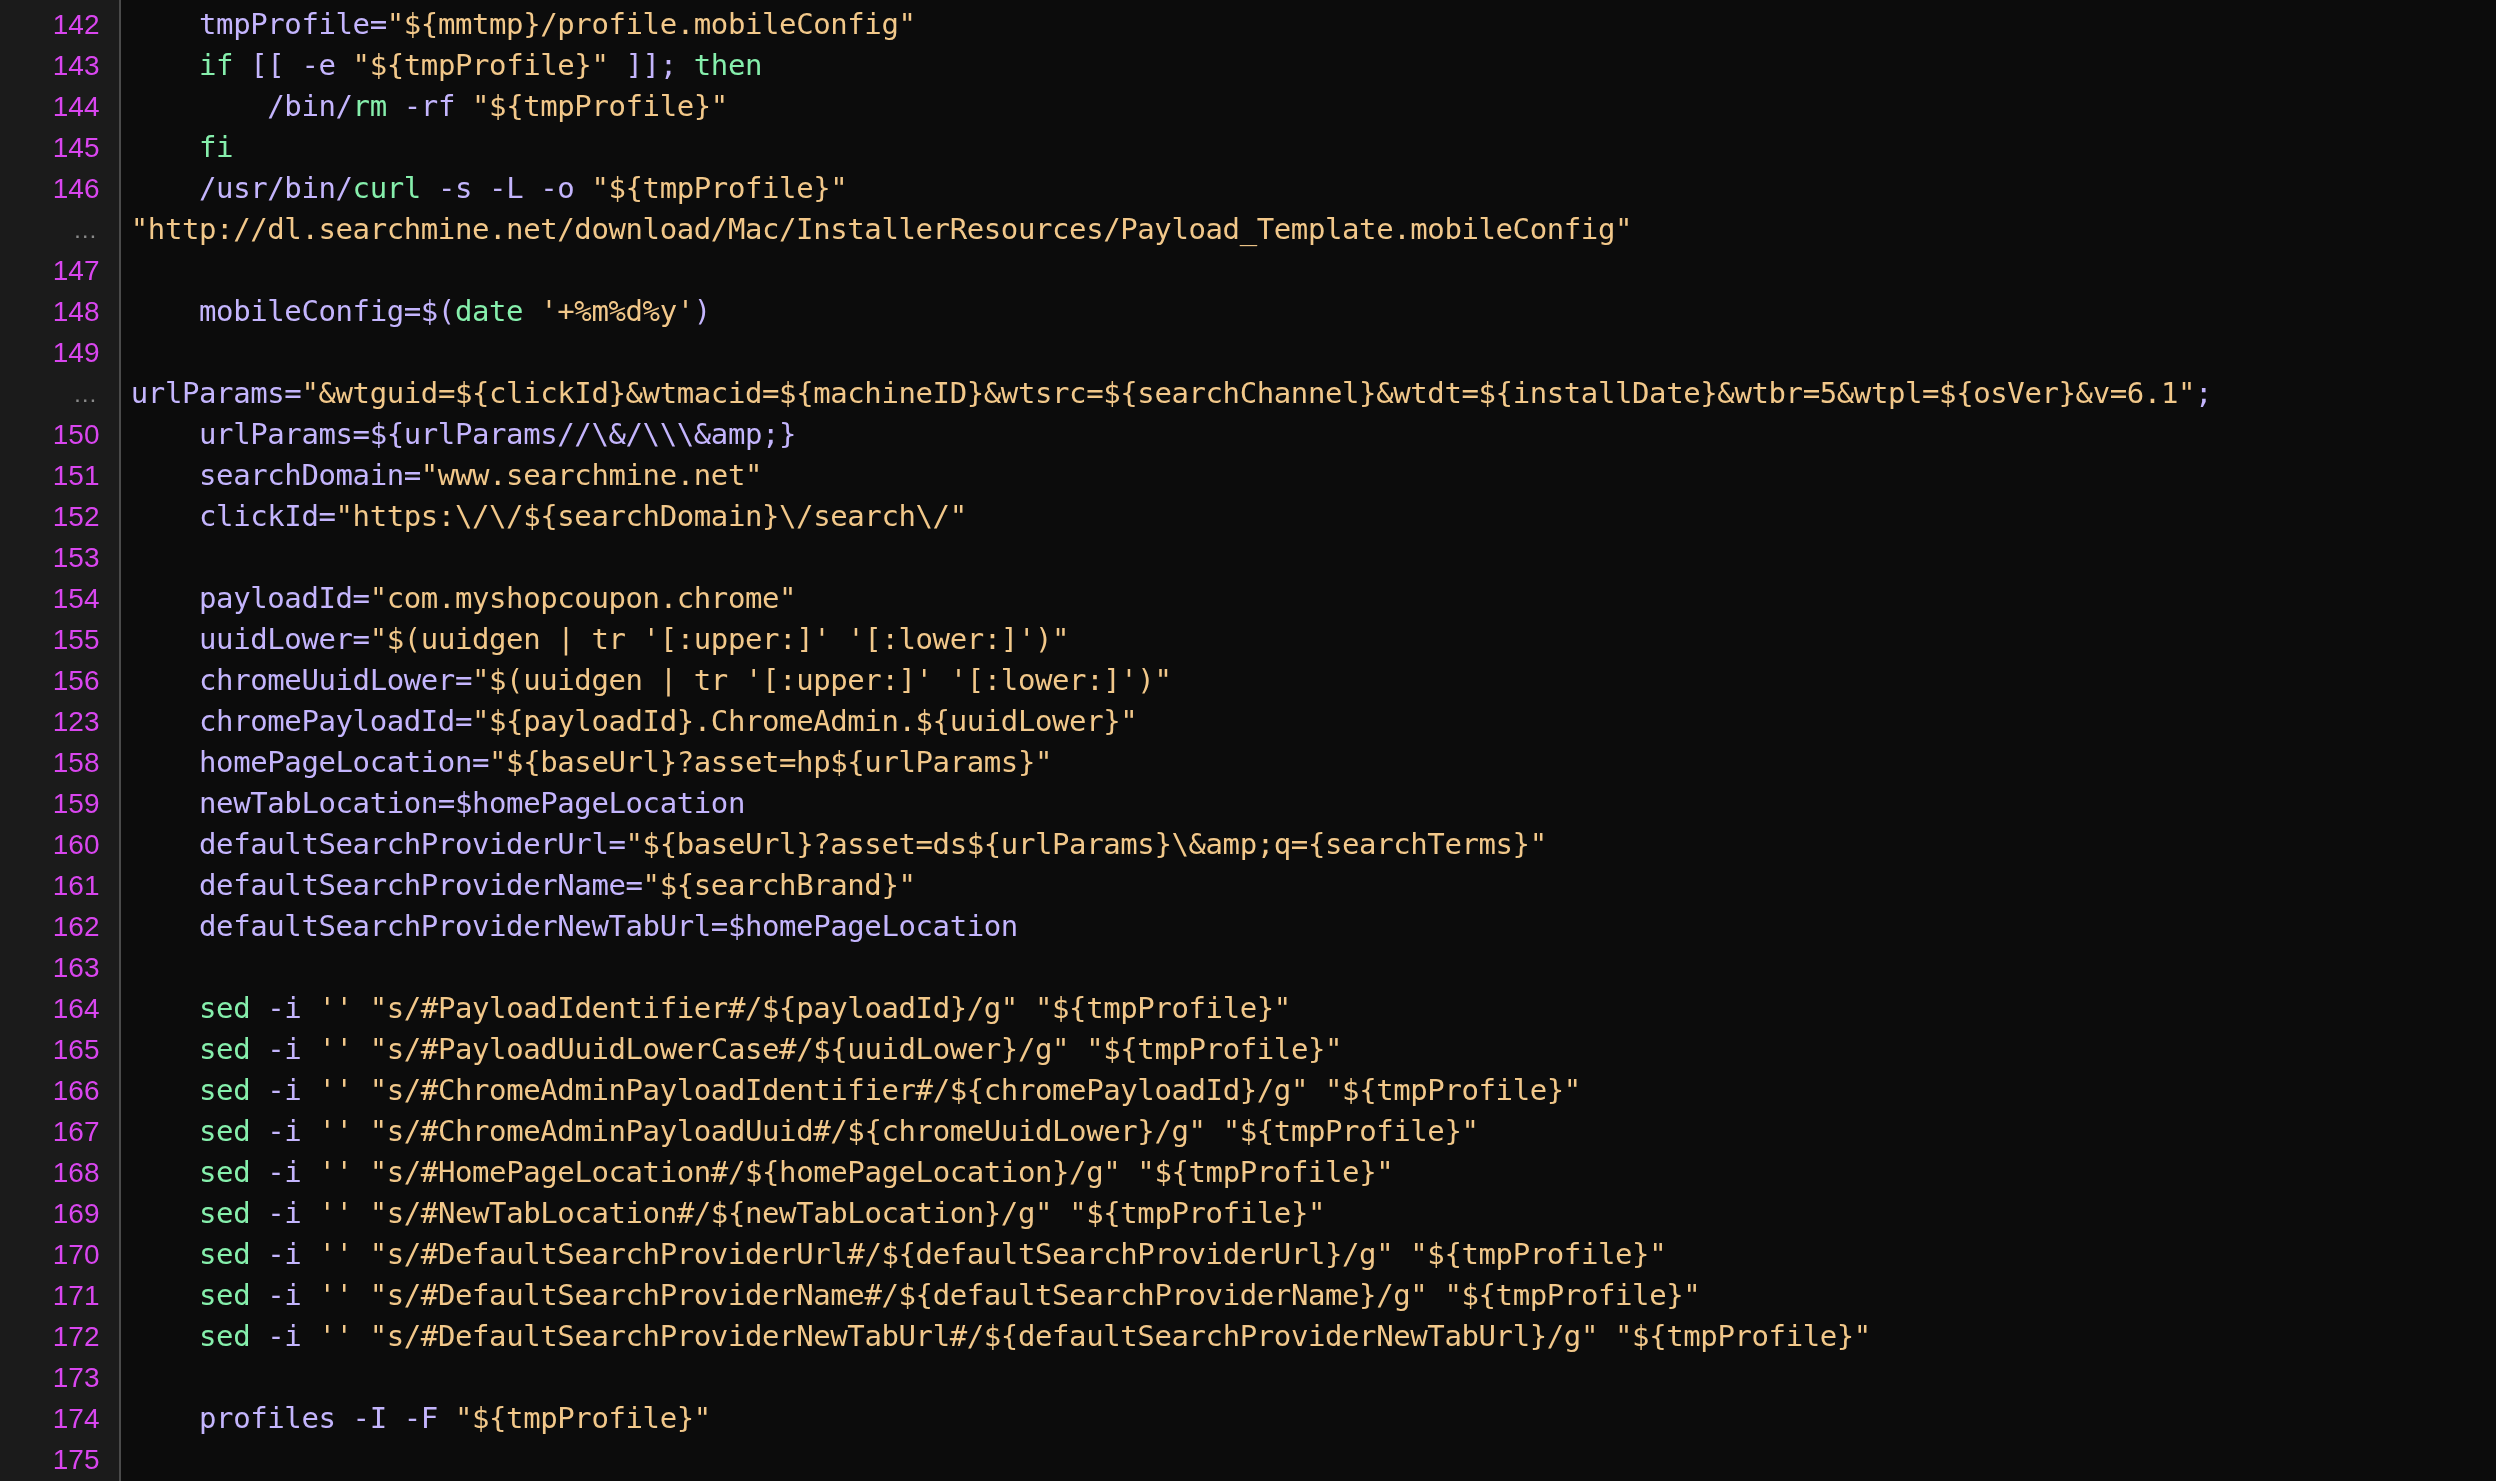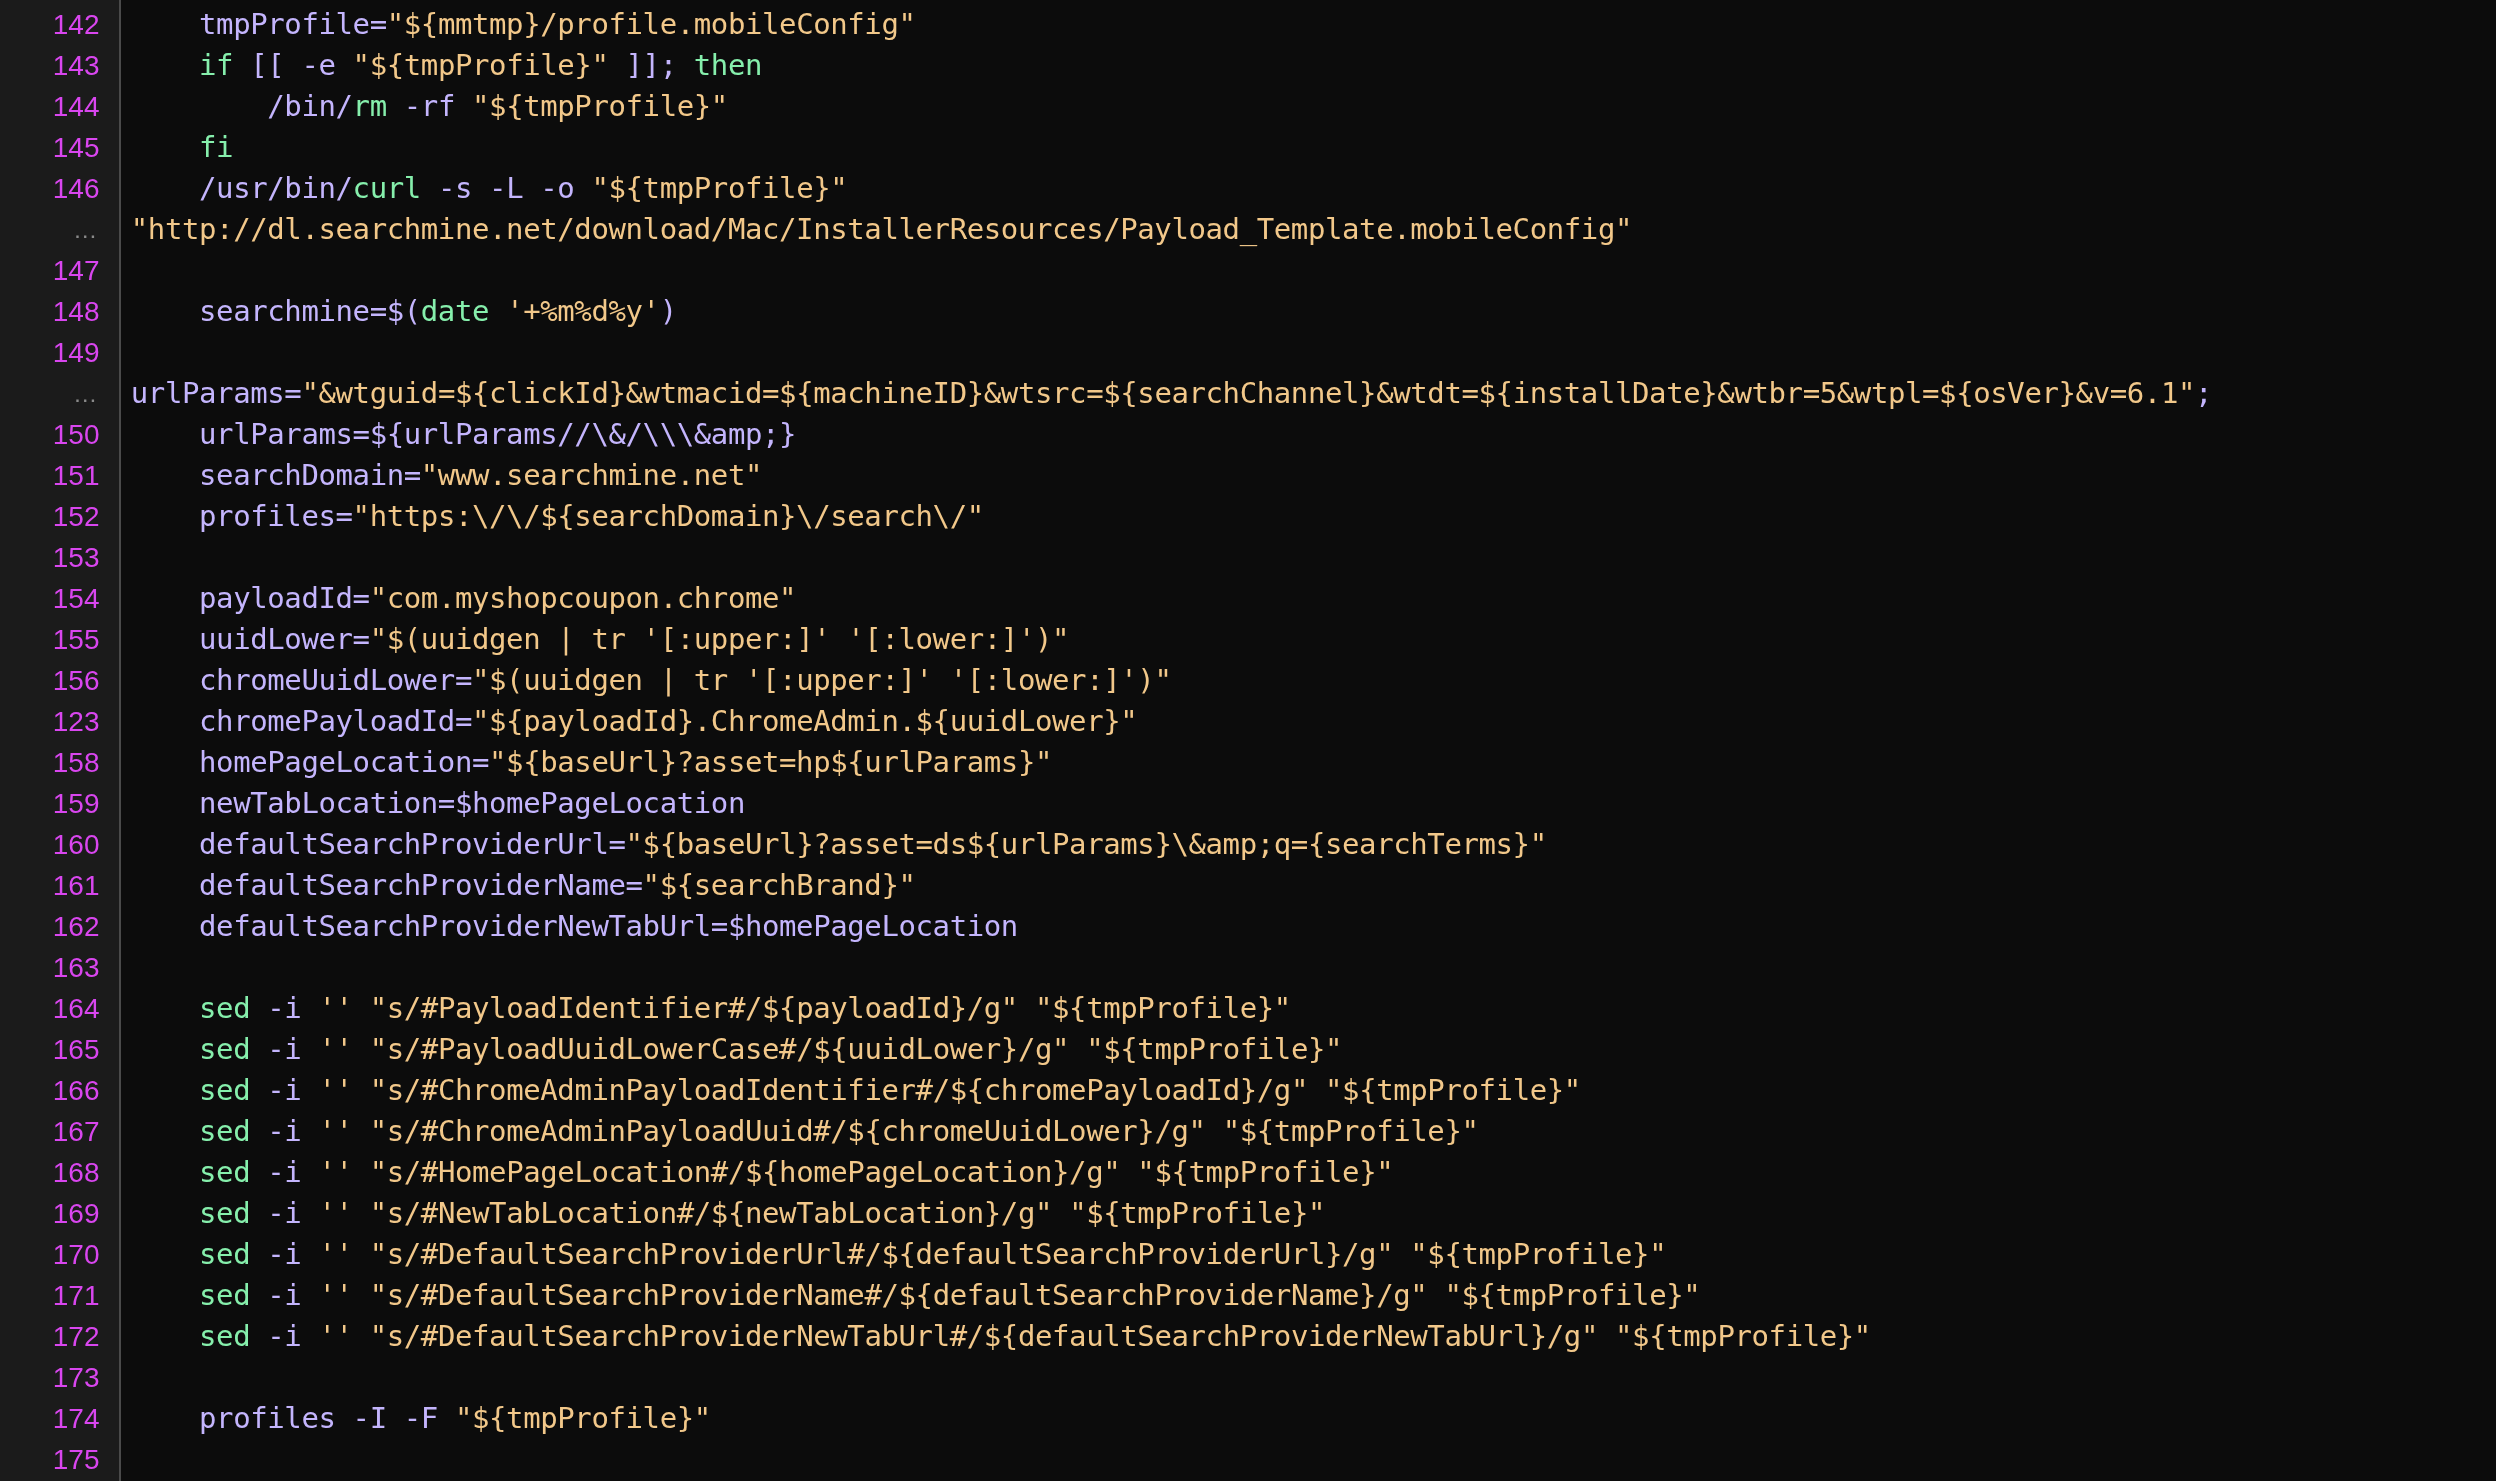--- a/index.html
+++ b/index.html
@@ -122,26 +122,26 @@
     </div>
 
   <div class="code-area" id="code-area">
       <div class="code-row"><span class="tok-plain">    tmpProfile=</span><span class="tok-str">"${mmtmp}/profile.mobileConfig"</span></div>
       <div class="code-row"><span class="tok-plain">    </span><span class="tok-kw">if</span><span class="tok-plain"> [[ -e </span><span class="tok-str">"${tmpProfile}"</span><span class="tok-plain"> ]]; </span><span class="tok-kw">then</span></div>
       <div class="code-row"><span class="tok-plain">        /bin/</span><span class="tok-kw">rm</span><span class="tok-plain"> -rf </span><span class="tok-str">"${tmpProfile}"</span></div>
       <div class="code-row"><span class="tok-plain">    </span><span class="tok-kw">fi</span></div>
       <div class="code-row"><span class="tok-plain">    /usr/bin/</span><span class="tok-kw">curl</span><span class="tok-plain"> -s -L -o </span><span class="tok-str">"${tmpProfile}"</span></div>
       <div class="code-row wrapped"><span class="tok-str">"http://dl.searchmine.net/download/Mac/InstallerResources/Payload_Template.mobileConfig"</span></div>
       <div class="code-row"></div>
-      <div class="code-row"><span class="tok-plain">    searchmine=$(</span><span class="tok-kw">date</span><span class="tok-plain"> </span><span class="tok-str">'+%m%d%y'</span><span class="tok-plain">)</span></div>
+      <div class="code-row"><span class="tok-plain">    mobileConfig=$(</span><span class="tok-kw">date</span><span class="tok-plain"> </span><span class="tok-str">'+%m%d%y'</span><span class="tok-plain">)</span></div>
       <div class="code-row"></div>
       <div class="code-row wrapped"><span class="tok-plain">urlParams=</span><span class="tok-str">"&amp;wtguid=${clickId}&amp;wtmacid=${machineID}&amp;wtsrc=${searchChannel}&amp;wtdt=${installDate}&amp;wtbr=5&amp;wtpl=${osVer}&amp;v=6.1"</span><span class="tok-plain">;</span></div>
       <div class="code-row"><span class="tok-plain">    urlParams=${urlParams//\&amp;/\\\&amp;amp;}</span></div>
       <div class="code-row"><span class="tok-plain">    searchDomain=</span><span class="tok-str">"www.searchmine.net"</span></div>
-      <div class="code-row"><span class="tok-plain">    profiles=</span><span class="tok-str">"https:\/\/${searchDomain}\/search\/"</span></div>
+      <div class="code-row"><span class="tok-plain">    clickId=</span><span class="tok-str">"https:\/\/${searchDomain}\/search\/"</span></div>
       <div class="code-row"></div>
       <div class="code-row"><span class="tok-plain">    payloadId=</span><span class="tok-str">"com.myshopcoupon.chrome"</span></div>
       <div class="code-row"><span class="tok-plain">    uuidLower=</span><span class="tok-str">"$(uuidgen | tr '[:upper:]' '[:lower:]')"</span></div>
       <div class="code-row"><span class="tok-plain">    chromeUuidLower=</span><span class="tok-str">"$(uuidgen | tr '[:upper:]' '[:lower:]')"</span></div>
       <div class="code-row"><span class="tok-plain">    chromePayloadId=</span><span class="tok-str">"${payloadId}.ChromeAdmin.${uuidLower}"</span></div>
       <div class="code-row"><span class="tok-plain">    homePageLocation=</span><span class="tok-str">"${baseUrl}?asset=hp${urlParams}"</span></div>
       <div class="code-row"><span class="tok-plain">    newTabLocation=$homePageLocation</span></div>
       <div class="code-row"><span class="tok-plain">    defaultSearchProviderUrl=</span><span class="tok-str">"${baseUrl}?asset=ds${urlParams}\&amp;amp;q={searchTerms}"</span></div>
       <div class="code-row"><span class="tok-plain">    defaultSearchProviderName=</span><span class="tok-str">"${searchBrand}"</span></div>
       <div class="code-row"><span class="tok-plain">    defaultSearchProviderNewTabUrl=$homePageLocation</span></div>

